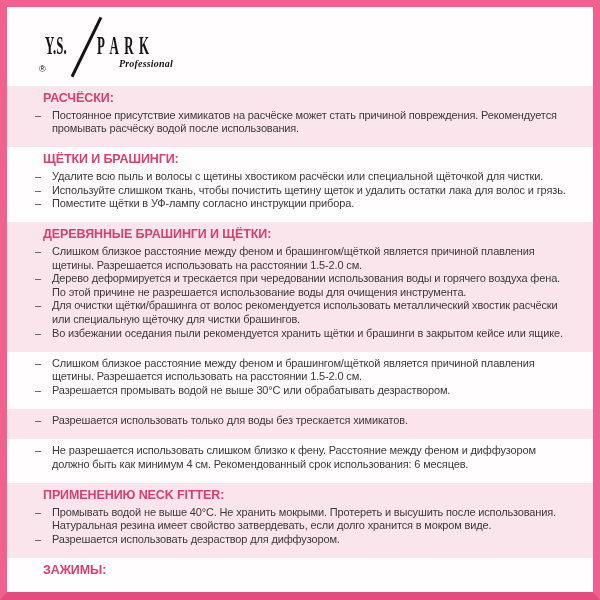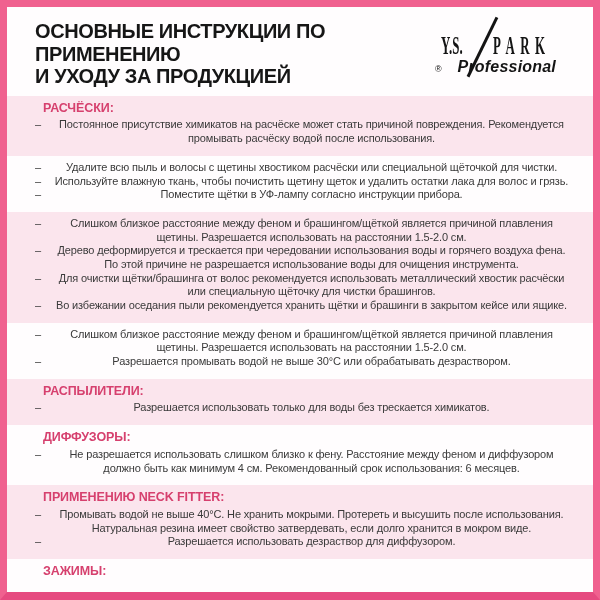--- a/index.html
+++ b/index.html
@@ -41,22 +41,22 @@
     display:inline-block;transform:scaleY(1.85) scaleX(0.92);transform-origin:left top;
     white-space:nowrap;
   }
   .logo .ys{left:10px;}
   .logo .park{left:62px;letter-spacing:6px;}
   .logo .slash{
     position:absolute;left:50px;top:-2px;width:2.5px;height:66px;
     background:var(--logo);transform:rotate(26deg);transform-origin:center;
   }
   .logo .prof{
-    position:absolute;right:17px;top:42px;
-    font-style:italic;font-weight:bold;font-size:16px;letter-spacing:0.2px;
+    position:absolute;right:4px;top:42px;
+    font-style:italic;font-weight:bold;font-size:10px;letter-spacing:0.2px;font-family:Liberation Serif, serif;
   }
   .logo .rmark{position:absolute;left:4px;top:48px;font-size:9px;}
   
   main.sections{flex:1 1 auto;display:flex;flex-direction:column;}
   section.care-section{
     padding:5px 22px 6px 28px;
     background:var(--band-white);
     flex:1 0 auto;
   }
   section.care-section:nth-child(odd){background:var(--band-pink);}
@@ -64,32 +64,28 @@
     margin:0 0 2px 0;font-size:12.5px;line-height:1.25;font-weight:bold;
     color:var(--title);letter-spacing:-0.1px;padding-left:8px;
   }
   section.care-section ul{margin:0;padding:0;list-style:none;}
   section.care-section li{
     display:flex;align-items:flex-start;
     font-size:11px;line-height:1.24;color:var(--body);
     letter-spacing:-0.15px;
   }
   section.care-section li .dash{flex:0 0 17px;}
-  section.care-section li .btxt{flex:1 1 auto;text-align:center;}
+  section.care-section li .btxt{flex:1 1 auto;}
 </style>
 </head>
 <body>
 
 <div class="frame">
 
   <header class="masthead">
-    <h1 class="page-title">
-      <span>ОСНОВНЫЕ ИНСТРУКЦИИ ПО ПРИМЕНЕНИЮ</span><br>
-      <span>И УХОДУ ЗА ПРОДУКЦИЕЙ</span>
-    </h1>
     <div class="logo">
       <span class="ys">Y.S.</span>
       <span class="slash"></span>
       <span class="park">PARK</span>
       <span class="prof">Professional</span>
       <span class="rmark">®</span>
     </div>
   </header>
 
   <main class="sections">
@@ -97,37 +93,39 @@
     <h2>РАСЧЁСКИ:</h2>
     <ul>
           <li>
             <span class="dash">–</span>
             <span class="btxt">Постоянное присутствие химикатов на расчёске может стать причиной повреждения. Рекомендуется промывать расчёску водой после использования.</span>
           </li>
         </ul>
   </section>
 
   <section class="care-section">
+    <h2>ЩЁТКИ И БРАШИНГИ:</h2>
     <ul>
           <li>
             <span class="dash">–</span>
             <span class="btxt">Удалите всю пыль и волосы с щетины хвостиком расчёски или специальной щёточкой для чистки.</span>
           </li>
           <li>
             <span class="dash">–</span>
-            <span class="btxt">Используйте влажную ткань, чтобы почистить щетину щеток и удалить остатки лака для волос и грязь.</span>
+            <span class="btxt">Используйте слишком ткань, чтобы почистить щетину щеток и удалить остатки лака для волос и грязь.</span>
           </li>
           <li>
             <span class="dash">–</span>
             <span class="btxt">Поместите щётки в УФ-лампу согласно инструкции прибора.</span>
           </li>
         </ul>
   </section>
 
   <section class="care-section">
+    <h2>ДЕРЕВЯННЫЕ БРАШИНГИ И ЩЁТКИ:</h2>
     <ul>
           <li>
             <span class="dash">–</span>
             <span class="btxt">Слишком близкое расстояние между феном и брашингом/щёткой является причиной плавления щетины. Разрешается использовать на расстоянии 1.5-2.0 см.</span>
           </li>
           <li>
             <span class="dash">–</span>
             <span class="btxt">Дерево деформируется и трескается при чередовании использования воды и горячего воздуха фена. По этой причине не разрешается использование воды для очищения инструмента.</span>
           </li>
           <li>
@@ -148,31 +146,29 @@
             <span class="btxt">Слишком близкое расстояние между феном и брашингом/щёткой является причиной плавления щетины. Разрешается использовать на расстоянии 1.5-2.0 см.</span>
           </li>
           <li>
             <span class="dash">–</span>
             <span class="btxt">Разрешается промывать водой не выше 30°C или обрабатывать дезраствором.</span>
           </li>
         </ul>
   </section>
 
   <section class="care-section">
-    <h2>РАСПЫЛИТЕЛИ:</h2>
     <ul>
           <li>
             <span class="dash">–</span>
             <span class="btxt">Разрешается использовать только для воды без трескается химикатов.</span>
           </li>
         </ul>
   </section>
 
   <section class="care-section">
-    <h2>ДИФФУЗОРЫ:</h2>
     <ul>
           <li>
             <span class="dash">–</span>
             <span class="btxt">Не разрешается использовать слишком близко к фену. Расстояние между феном и диффузором должно быть как минимум 4 см. Рекомендованный срок использования: 6 месяцев.</span>
           </li>
         </ul>
   </section>
 
   <section class="care-section">
     <h2>ПРИМЕНЕНИЮ NECK FITTER:</h2>

